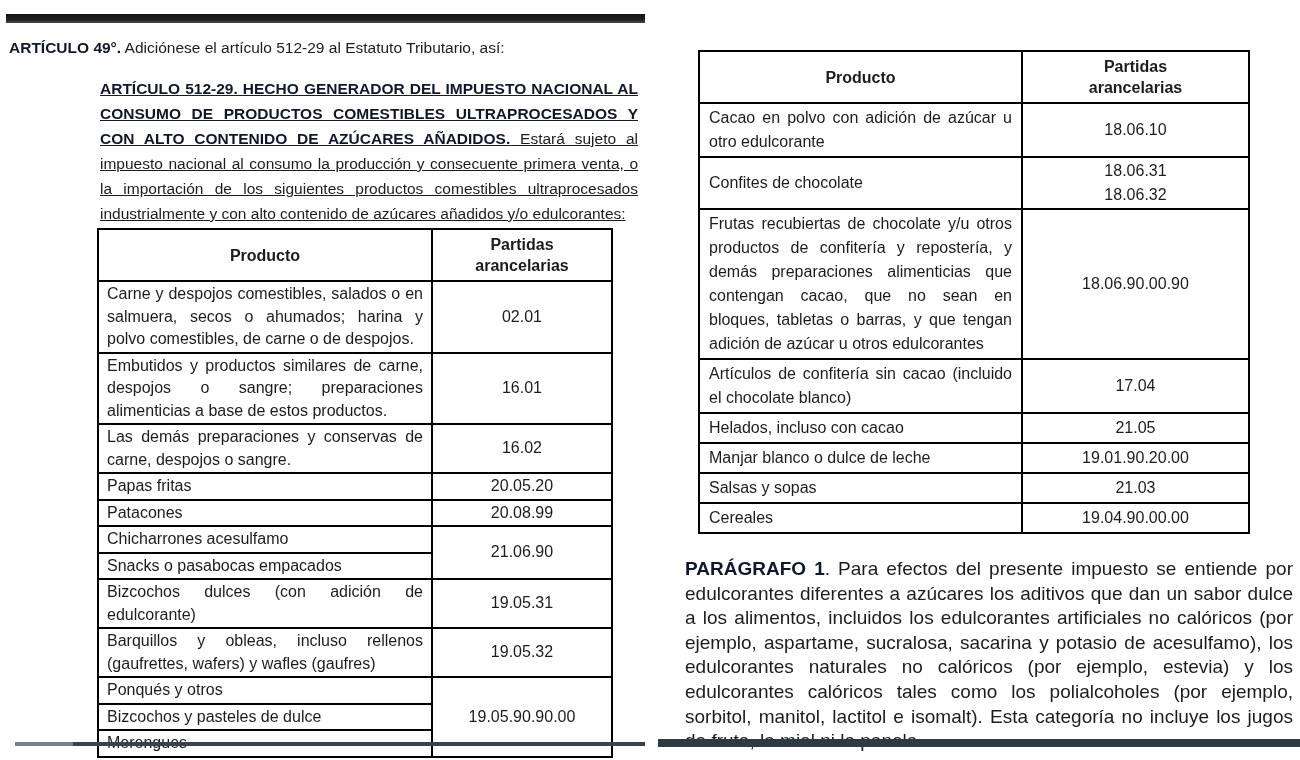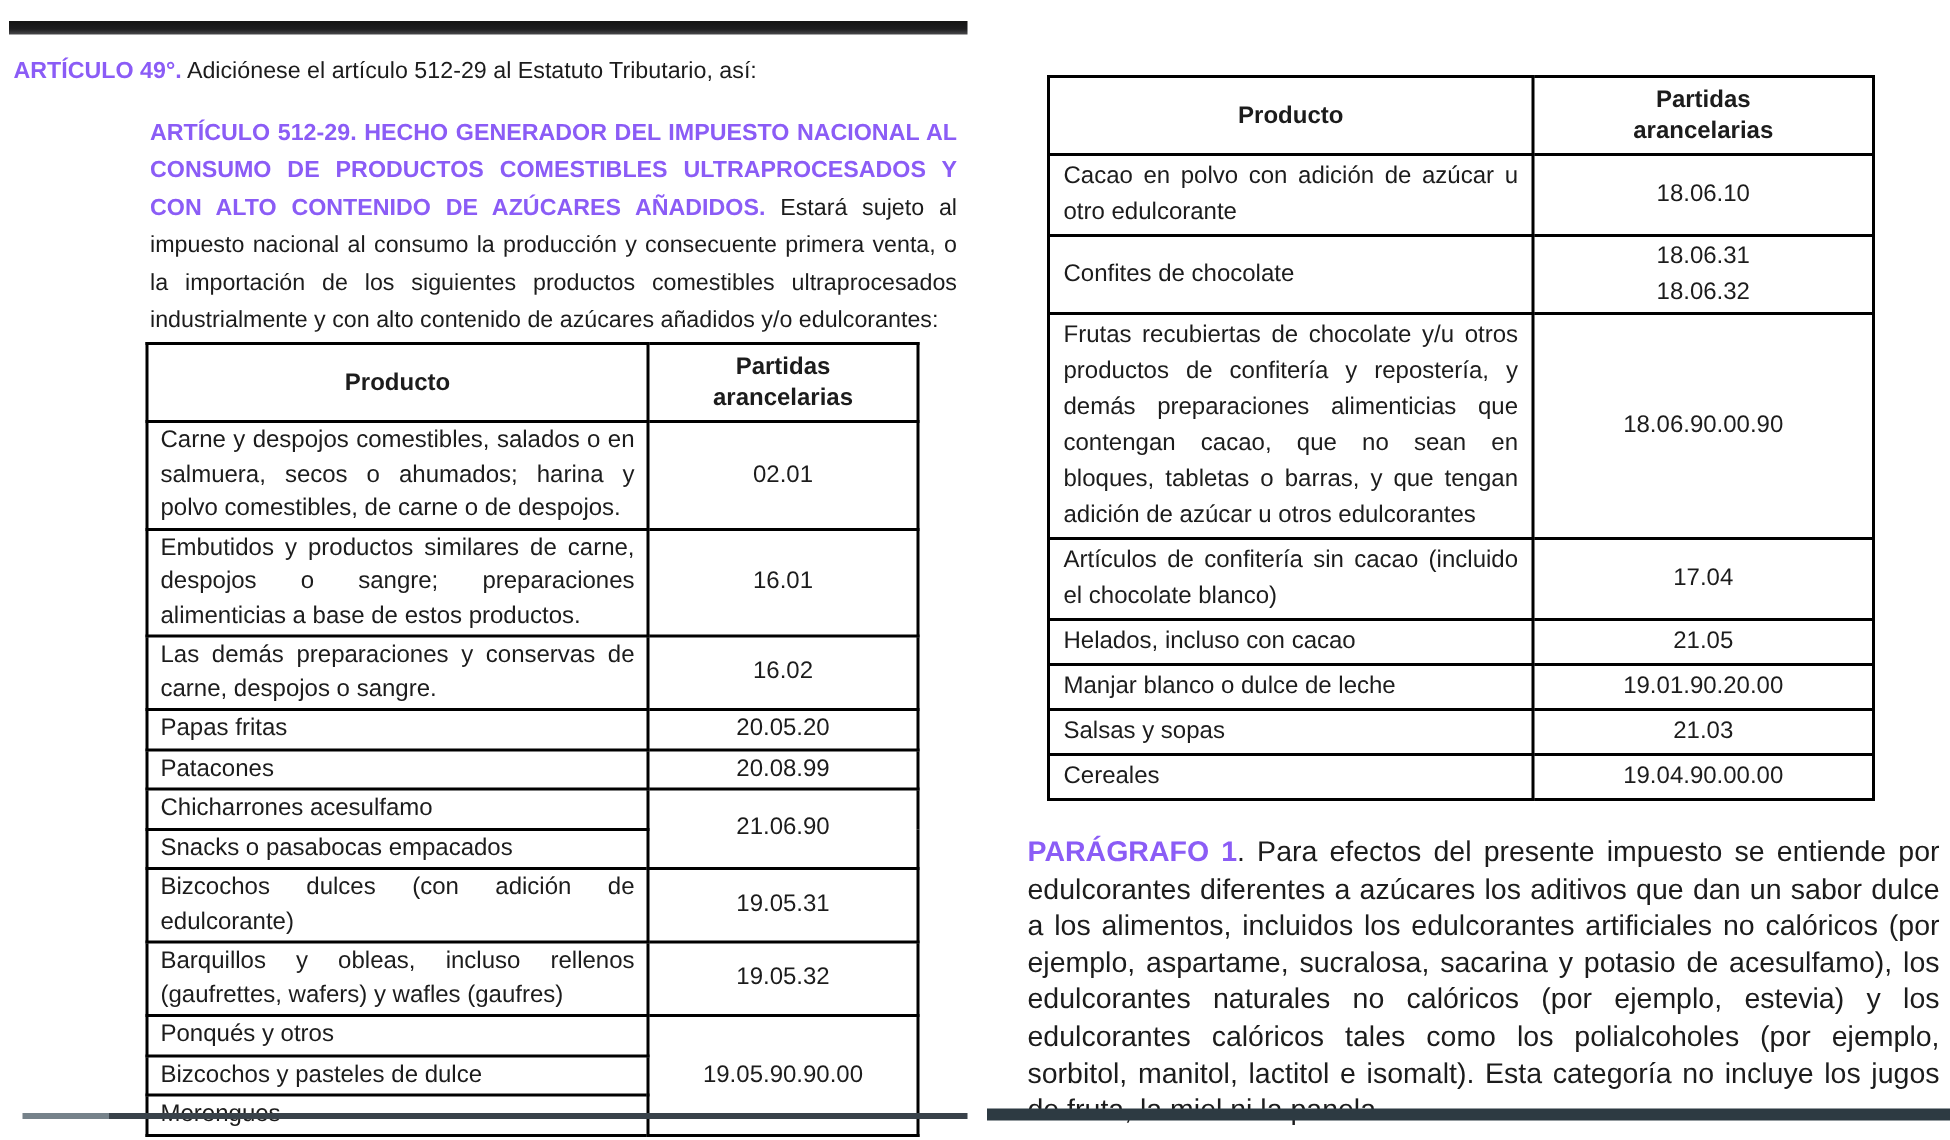--- a/index.html
+++ b/index.html
@@ -26,23 +26,23 @@
     background: #2d3a42;
   }
 
   
   .heading {
     position: absolute; left: 9px; top: 37px; width: 630px;
     font-size: 15.5px; line-height: 22px;
   }
   .block-512 {
     position: absolute; left: 100px; top: 76px; width: 538px;
-    font-size: 15.5px; line-height: 25px; text-align: justify;
+    font-size: 15.5px; line-height: 25px; text-align: justify; text-decoration: underline;
   }
-  b { color: #8b5cf6; }
+  b { color: #0f172a; }
 
   
   table { border-collapse: collapse; font-size: 16px; table-layout: fixed; }
   td, th { border: 2px solid #000; }
   th {
     font-weight: bold; text-align: center; vertical-align: middle;
     white-space: pre-line; line-height: 21px; padding: 4px 6px;
   }
   td.prod { text-align: justify; vertical-align: middle; padding: 1px 8px; }
   td.part {

